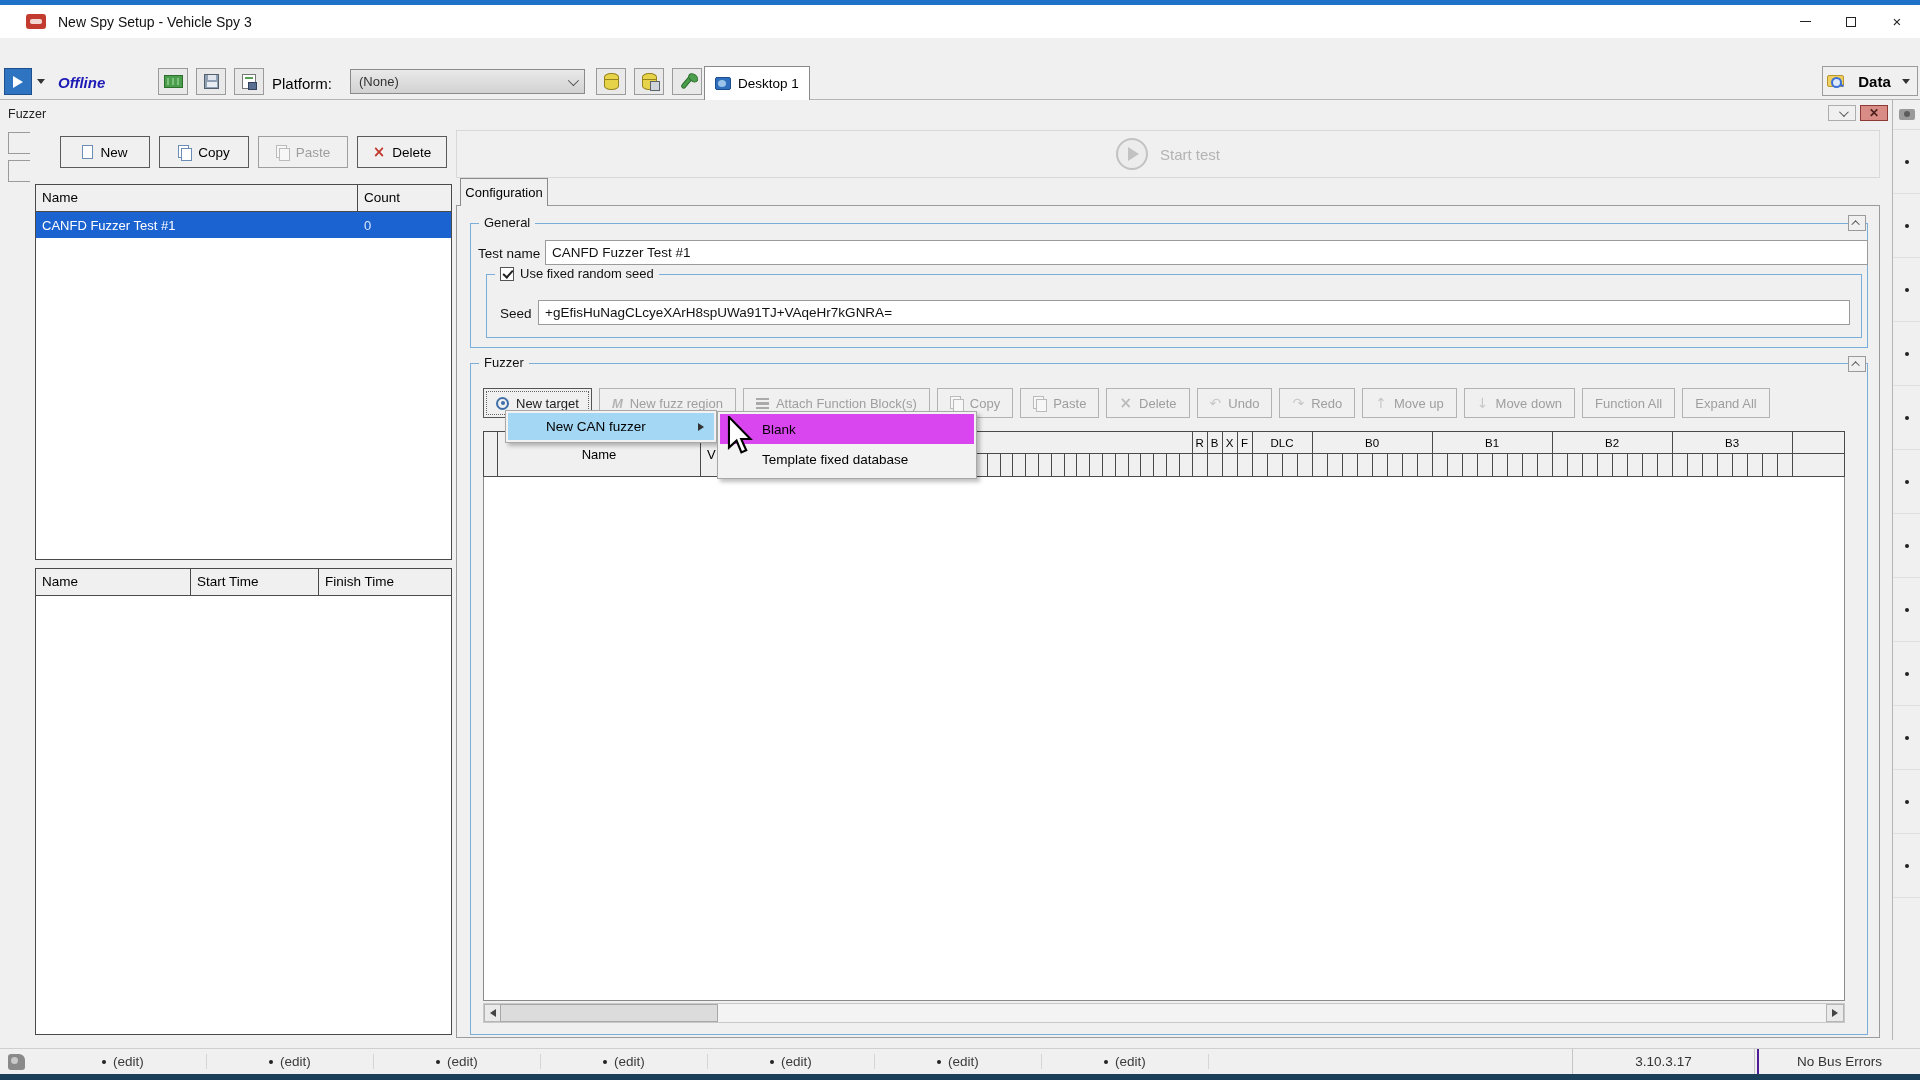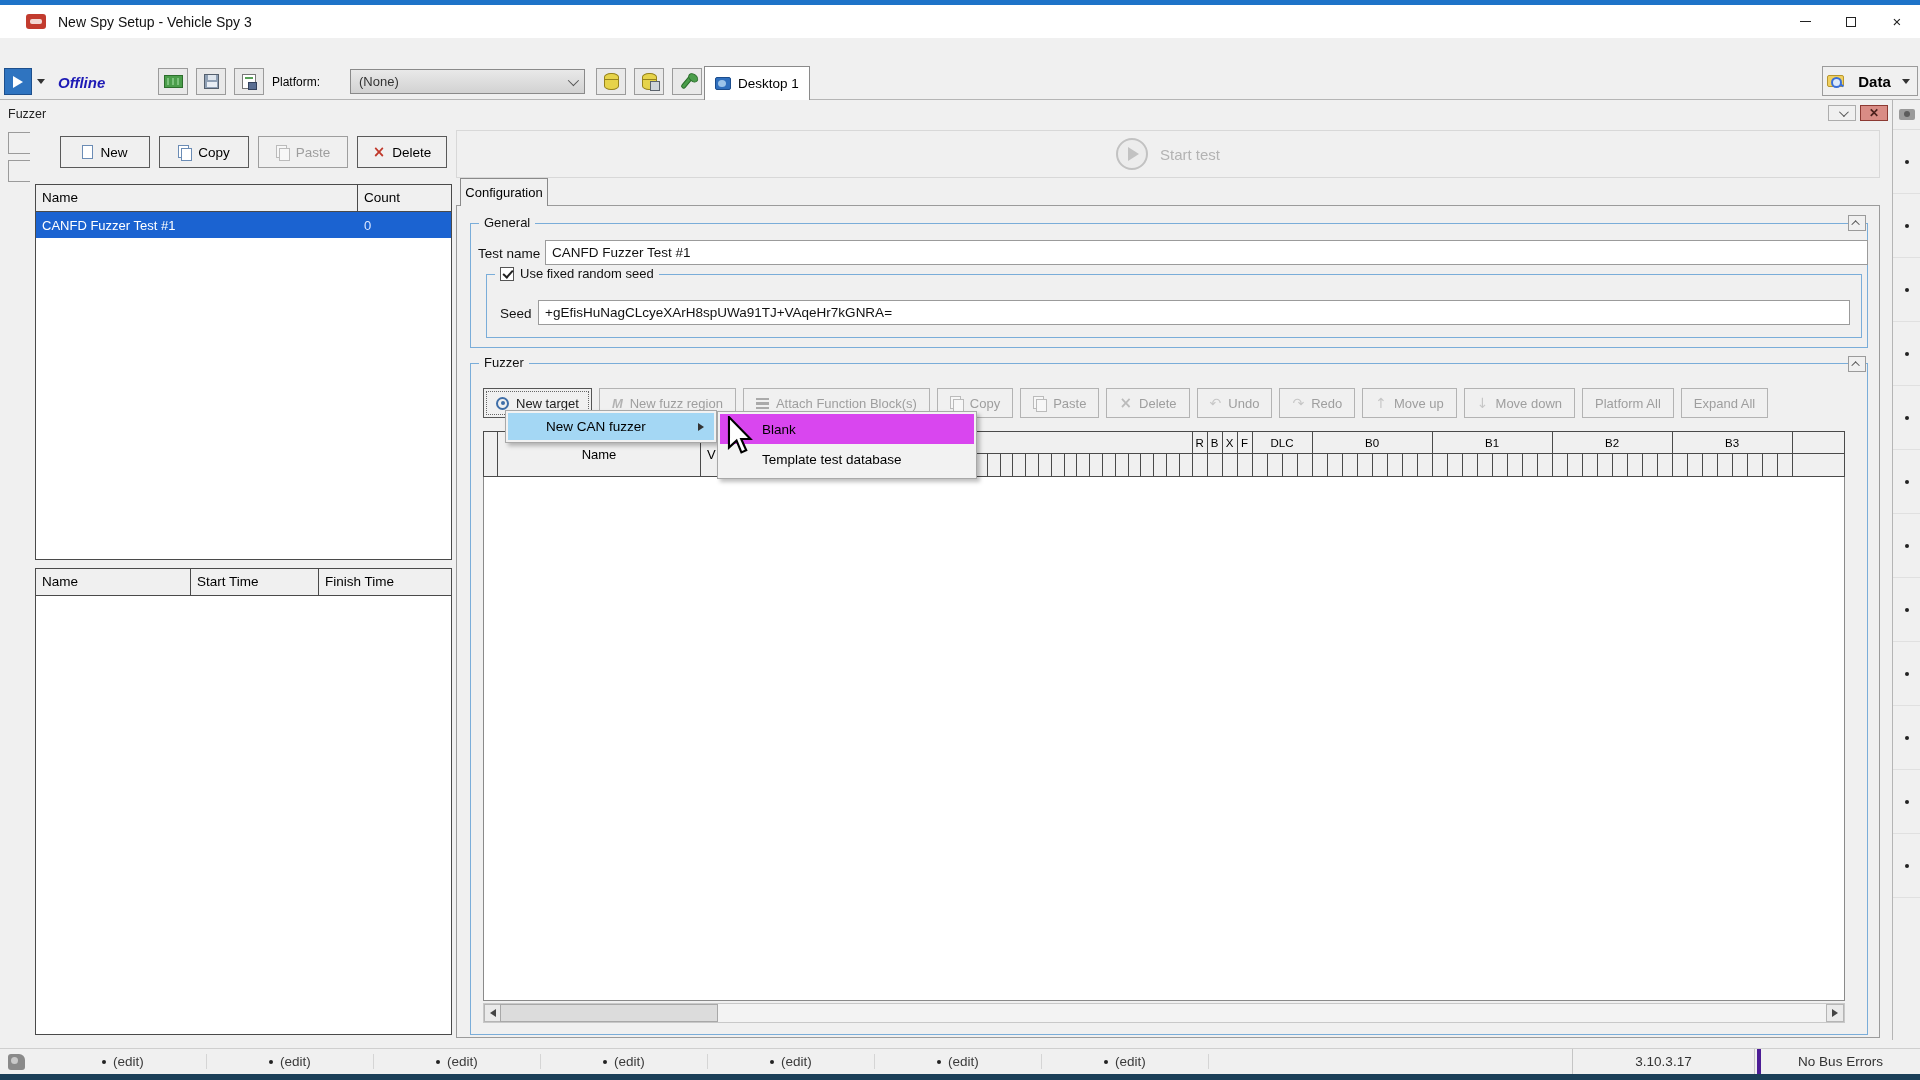--- a/index.html
+++ b/index.html
@@ -31,21 +31,21 @@
   .offline{position:absolute;left:58px;top:10px;font-size:15px;font-weight:bold;font-style:italic;color:#1d1ab5;text-align:right;}
   .tool-iconbtn{position:absolute;top:4px;width:30px;height:27px;background:#e9e9e9;border:1px solid #9b9b9b;display:flex;align-items:center;justify-content:center;}
   .i-board{width:19px;height:13px;background:#4b9e4b;border:1px solid #2c6e2c;position:relative;}
   .i-board::after{content:"";position:absolute;left:2px;top:2px;right:2px;bottom:2px;background:repeating-linear-gradient(90deg,#7cc27c 0 2px,transparent 2px 5px);}
   .i-floppy{width:15px;height:15px;background:#8fa0b5;border:1px solid #55606e;position:relative;}
   .i-floppy::before{content:"";position:absolute;left:3px;top:0;width:8px;height:5px;background:#dfe6ee;}
   .i-floppy::after{content:"";position:absolute;left:2px;bottom:1px;width:10px;height:5px;background:#e9eef5;}
   .i-docsave{width:14px;height:15px;background:#fff;border:1px solid #777;position:relative;}
   .i-docsave::before{content:"";position:absolute;left:2px;top:2px;width:8px;height:2px;background:#58a058;}
   .i-docsave::after{content:"";position:absolute;right:-2px;bottom:-2px;width:7px;height:6px;background:#5a6e92;border:1px solid #33415c;}
-  .platform-label{position:absolute;left:272px;top:11px;font-size:12px;}
+  .platform-label{position:absolute;left:272px;top:11px;font-size:15px;}
   .platform-select{position:absolute;left:350px;top:5px;width:235px;height:25px;background:linear-gradient(#e9e9e9,#d2d2d2);border:1px solid #8a8a8a;display:flex;align-items:center;padding:0 8px;color:#333;}
   .platform-select .chev{margin-left:auto;width:8px;height:8px;border-right:1.6px solid #555;border-bottom:1.6px solid #555;transform:rotate(45deg) translateY(-2px);}
   .i-db{width:15px;height:17px;background:#e6d34a;border:1px solid #96831c;border-radius:7px/4px;position:relative;}
   .i-db::before{content:"";position:absolute;left:0;top:2px;width:13px;height:3px;border-bottom:1px solid #96831c;}
   .i-db2{position:relative;}
   .i-db2::after{content:"";position:absolute;right:-4px;bottom:-2px;width:8px;height:8px;background:#cfd4da;border:1px solid #5a626b;}
   .i-wrench{width:5px;height:17px;background:#4b9e4b;border:1px solid #2c6e2c;border-radius:3px;transform:rotate(40deg);position:relative;}
   .i-wrench::after{content:"";position:absolute;left:-2px;top:-3px;width:9px;height:6px;background:#4b9e4b;border:1px solid #2c6e2c;border-radius:50%;}
   .desktop-tab{position:absolute;left:704px;top:2px;width:106px;height:34px;background:#fff;border:1px solid #8a8a8a;border-bottom:none;display:flex;align-items:center;gap:7px;padding:0 10px;font-size:13.5px;}
   .i-desktop{width:16px;height:13px;background:#2f6fbe;border:1px solid #1b4c8c;border-radius:2px;position:relative;}
@@ -156,21 +156,21 @@
   .cursor{position:absolute;left:726px;top:416px;z-index:60;}
 
   
   .statusbar{position:absolute;left:0;top:1048px;width:1920px;height:26px;background:#f0f0f0;border-top:1px solid #cfcfcf;}
   .status-icon{position:absolute;left:8px;top:5px;width:17px;height:16px;background:#8a8a8a;border-radius:3px 6px 3px 3px;}
   .status-icon::after{content:"";position:absolute;left:3px;top:3px;width:7px;height:7px;background:#c9c9c9;border-radius:50%;}
   .edit-segs{position:absolute;left:40px;top:0;height:25px;display:flex;align-items:center;}
   .edit-seg{width:167px;border-right:1px solid #d5d5d5;display:flex;align-items:center;justify-content:center;gap:7px;color:#3a3a3a;font-size:13.5px;}
   .dot-sm{width:4px;height:4px;border-radius:50%;background:#222;}
   .ver-cell{position:absolute;left:1572px;top:0;width:183px;height:25px;border-left:1px solid #c5c5c5;border-right:1px solid #c5c5c5;display:flex;align-items:center;justify-content:center;font-size:13.5px;color:#333;}
-  .bus-cell{position:absolute;left:1757px;top:0;width:163px;height:25px;border-left:4px solid #4c1d95;display:flex;align-items:center;justify-content:center;font-size:13.5px;color:#333;}
+  .bus-cell{position:absolute;left:1757px;top:0;width:163px;height:25px;border-left:2px solid #4c1d95;display:flex;align-items:center;justify-content:center;font-size:13.5px;color:#333;}
   .bottom-strip{position:absolute;left:0;top:1074px;width:1920px;height:6px;background:#1b3f58;}
 
   
   .dock{position:absolute;left:1892px;top:100px;width:28px;height:940px;background:#f0f0f0;border-left:1px solid #b5b5b5;}
   .dock-head{height:30px;display:flex;align-items:center;justify-content:center;border-bottom:1px solid #ddd;}
   .i-camera{width:16px;height:11px;background:#9a9a9a;border-radius:2px;position:relative;}
   .i-camera::after{content:"";position:absolute;left:5px;top:2px;width:6px;height:6px;background:#5c5c5c;border-radius:50%;}
   .dock-seg{height:64px;border-bottom:1px solid #e0e0e0;display:flex;align-items:center;justify-content:center;}
 </style>
 </head>
@@ -379,21 +379,21 @@
     <div class="tb-btn disabled" data-icon="up">
       <span class="ico ico-glyph">↑</span>
       <span>Move up</span>
     </div>
     <div class="tb-btn disabled" data-icon="down">
       <span class="ico ico-glyph">↓</span>
       <span>Move down</span>
     </div>
     <div class="tb-btn disabled" data-icon="">
 
-      <span>Platform All</span>
+      <span>Function All</span>
     </div>
     <div class="tb-btn disabled" data-icon="">
 
       <span>Expand All</span>
     </div>
   </div>
 
 <div class="grid-header">
   <div class="gh-full gh-gutter"></div>
   <div class="gh-full gh-name">Name</div>
@@ -549,21 +549,21 @@
     <span>New CAN fuzzer</span>
     <span class="ctx-arrow"></span>
   </div>
 </div>
 <div class="ctx-sub">
 
 <div class="sub-item highlighted">
       <span>Blank</span>
     </div>
     <div class="sub-item">
-      <span>Template test database</span>
+      <span>Template fixed database</span>
     </div>
   </div>
 <div class="cursor">
   <svg width="27" height="40" viewBox="0 0 12 19">
       <path d="M1 0.5 L1 15 L4.6 11.7 L6.9 17.3 L9.2 16.3 L6.8 10.9 L11.2 10.9 Z" fill="#fff" stroke="#000" stroke-width="1"></path>
     </svg>
 </div>
 
 <div class="statusbar">
   <div class="status-icon"></div>

